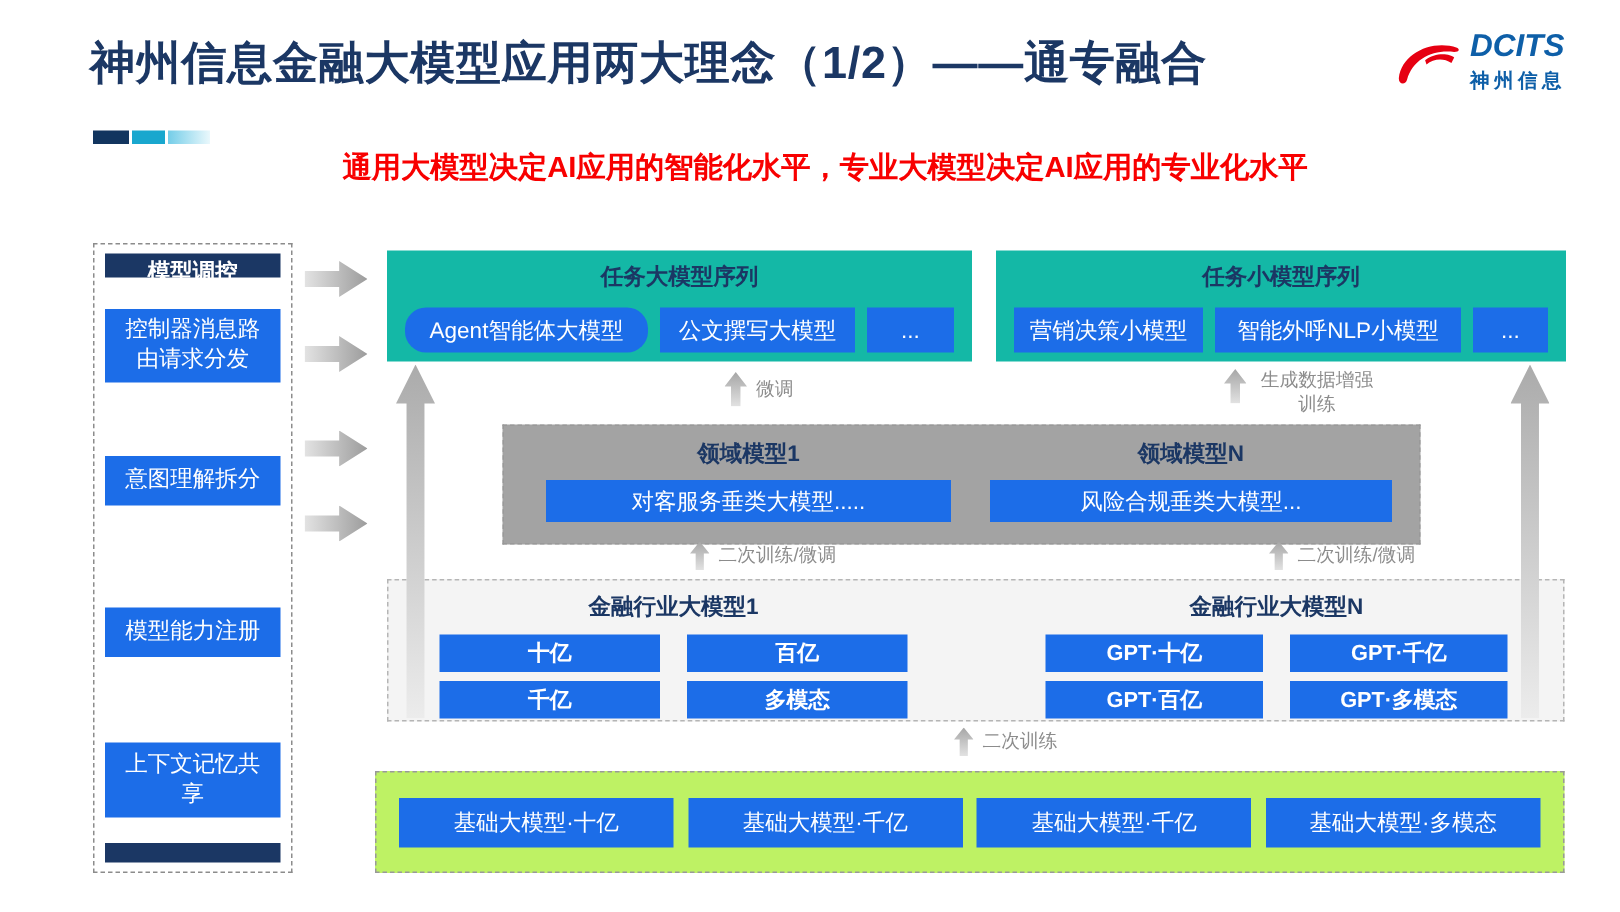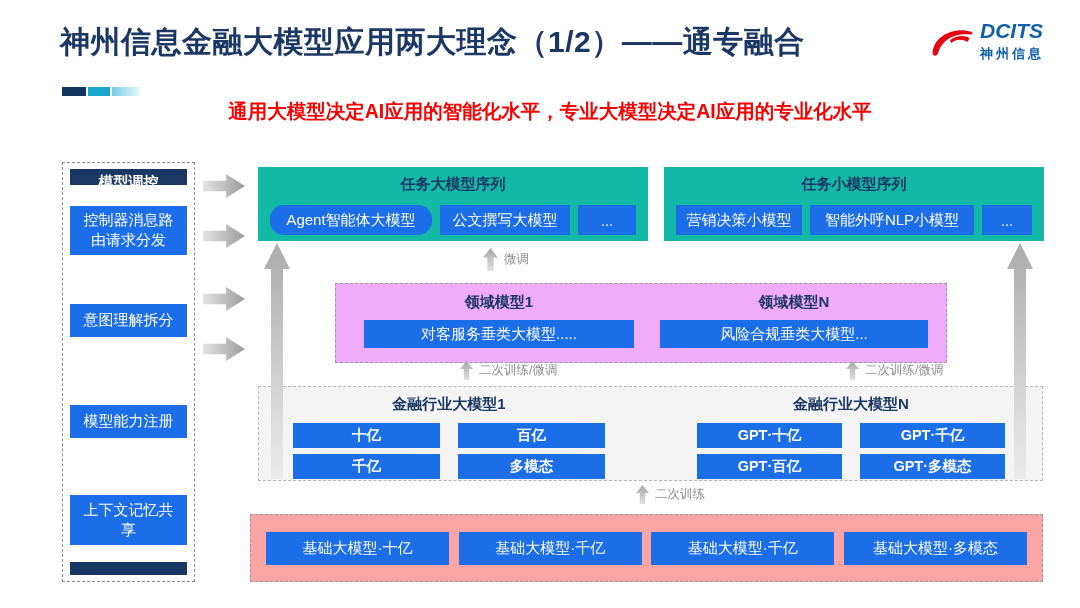--- a/index.html
+++ b/index.html
@@ -82,38 +82,38 @@
   }
   .lbl-finetune  { left:483px; top:248px; align-items:center; }
   .lbl-dataaug   { left:816px; top:246px; align-items:flex-start; }
   .lbl-dataaug .ulab { width:82px; line-height:1.25; text-align:center; }
   .lbl-retrain-l { left:460px; top:361px; align-items:center; }
   .lbl-retrain-r { left:846px; top:361px; align-items:center; }
   .lbl-retrain-b { left:636px; top:485px; align-items:center; }
   .lbl-retrain-l .uparrow, .lbl-retrain-r .uparrow, .lbl-retrain-b .uparrow { height:19px; width:13px; }
 
   
-  .domain-box { position:absolute; left:335px; top:283px; width:612px; height:80px; border:1px dashed #999; background:#f0abfc; }
+  .domain-box { position:absolute; left:335px; top:283px; width:612px; height:80px; border:1px dashed #999; background:#a3a3a3; }
   .domain-col { position:absolute; top:9px; }
   .dc-left  { left:28px;  width:270px; }
   .dc-right { left:324px; width:268px; }
   .domain-col .bluebox { margin-top:8px; height:28px; }
 
   
   .industry-panel { position:absolute; left:258px; top:386px; width:785px; height:95px; background:#F4F4F4; border:1px dashed #B5B5B5; }
   .ind-col { position:absolute; top:8px; }
   .ic-left  { left:34px;  width:312px; }
   .ic-right { left:438px; width:308px; }
   .grid2 { display:grid; grid-template-columns:1fr 1fr; gap:6px 18px; margin-top:9px; }
   .grid2 .bluebox { height:25px; font-size:14.5px;font-weight:bold; }
 
   
   .base-box {
     position:absolute; left:250px; top:514px; width:793px; height:68px;
-    border:1px dashed #999; background:#fca5a5;
+    border:1px dashed #999; background:#bef264;
     display:flex; align-items:center; justify-content:space-between; padding:0 15px;
   }
   .base-box .bluebox { width:183px; height:33px; }
 
   
   .tall-arrow {
     position:absolute; display:block; width:26px; height:236px; z-index:3;
     background:linear-gradient(to top,#ECECEC,#ABABAB);
     clip-path:polygon(50% 0,100% 11%,73% 11%,73% 100%,27% 100%,27% 11%,0 11%);
   }
@@ -174,20 +174,24 @@
     <div class="box-row">
       <div class="bluebox ts-2">营销决策小模型</div>
       <div class="bluebox ts-1">智能外呼NLP小模型</div>
       <div class="bluebox ts-3">...</div>
     </div>
   </section>
 
   <div class="uplabel lbl-finetune">
     <i class="uparrow"></i>
     <span class="ulab">微调</span>
+  </div>
+  <div class="uplabel lbl-dataaug">
+    <i class="uparrow"></i>
+    <span class="ulab">生成数据增强训练</span>
   </div>
 
   <section class="domain-box">
     <div class="domain-col dc-left">
       <div class="panel-title">领域模型1</div>
       <div class="bluebox">对客服务垂类大模型.....</div>
     </div>
     <div class="domain-col dc-right">
       <div class="panel-title">领域模型N</div>
       <div class="bluebox">风险合规垂类大模型...</div>

